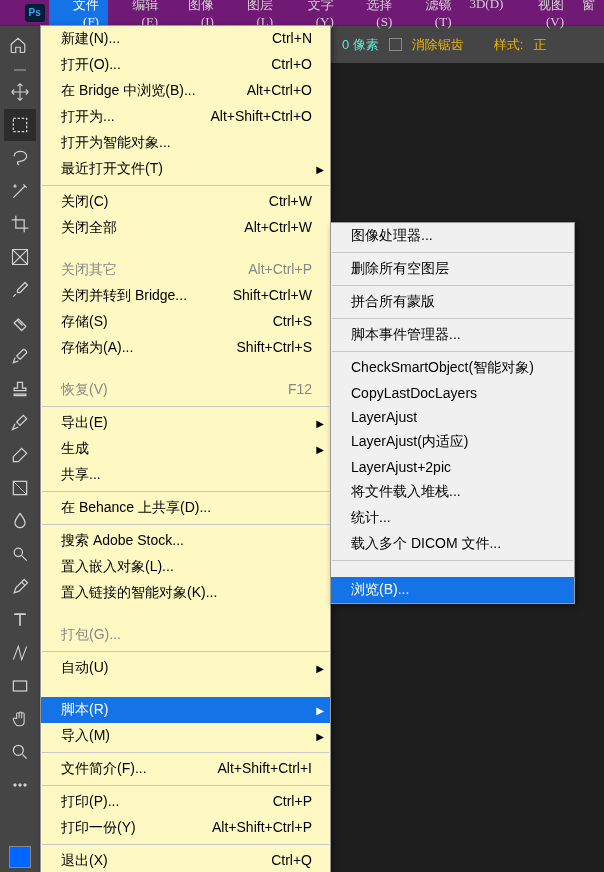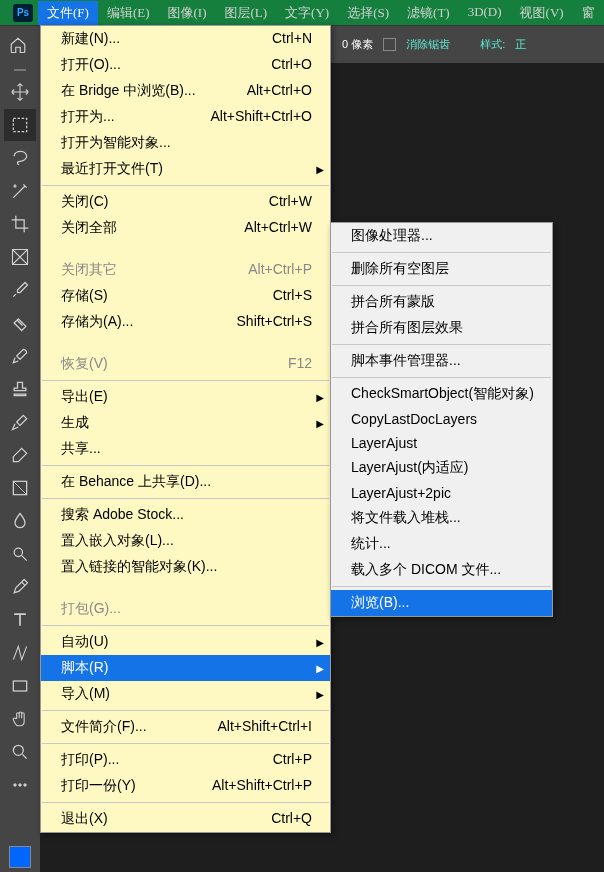--- a/index.html
+++ b/index.html
@@ -1,38 +1,38 @@
 <!DOCTYPE html>
 <html><head>
 <meta charset="utf-8">
 <style>
 * { margin: 0; padding: 0; box-sizing: border-box; }
 body { font-family: "Microsoft YaHei", "Segoe UI", sans-serif; background: #1e1e1e; width: 604px; height: 872px; overflow: hidden; font-size: 13px; color: #d0d0d0; }
-.menubar { height: 25px; background: #15803d; display: flex; align-items: center; padding-left: 8px; }
+.menubar { height: 25px; background: #701a75; display: flex; align-items: center; padding-left: 20px; text-align: right; }
 .ps-icon { width: 30px; height: 22px; display: flex; align-items: center; justify-content: center; }
 .ps-icon-inner { width: 20px; height: 18px; background: #001e36; border-radius: 3px; display: flex; align-items: center; justify-content: center; color: #31a8ff; font-size: 10px; font-weight: bold; }
 .menu-item { padding: 3px 9px; font-size: 13px; cursor: pointer; font-family: Liberation Serif, serif; }
 .menu-item.open { background: #1473e6; color: #fff; }
 .toolbar-row { height: 38px; background: #454545; display: flex; align-items: center; padding-left: 4px; gap: 10px; border-top: 1px solid #333; }
 .home-icon { width: 28px; height: 26px; display:flex;align-items:center;justify-content:center; }
 .toolbox { position: absolute; left: 0; top: 63px; width: 40px; background: #454545; height: 809px; display: flex; flex-direction: column; align-items: center; padding-top: 2px; }
 .toolbox-head { width: 36px; height: 10px; display: flex; align-items: center; justify-content: center; }
 .tool-btn { width: 32px; height: 32px; display: flex; align-items: center; justify-content: center; color: #d0d0d0; cursor: pointer; margin: 1px 0; }
 .tool-btn.active { background: #2c2c2c; }
 .tool-btn svg { stroke: #d0d0d0; fill: none; }
 .color-swatch { width: 22px; height: 22px; background: #0066ff; border: 1px solid #888; margin-top: auto; margin-bottom: 4px; }
 .dropdown { position: absolute; left: 40px; top: 25px; width: 291px; background: #fef9c3; color: #000; border: 1px solid #999; box-shadow: 2px 2px 6px rgba(0,0,0,.4); }
 .dd-item { display: flex; justify-content: space-between; padding: 4px 18px 4px 20px; font-size: 14px; cursor: pointer; position: relative; }
 .dd-item.disabled { color: #888; margin-top: 16px; }
-.dd-item.highlight { background: #1473e6; color: #fff; }
+.dd-item.highlight { background: #1473e6; color: #fff; margin-top: 16px; }
 .dd-sep { height: 1px; background: #c8c8c8; margin: 3px 1px; }
 .dd-arrow { position: absolute; right: 6px; font-size: 10px; top: 50%; transform: translateY(-50%); }
-.submenu { position: absolute; left: 330px; top: 222px; width: 223px; background: #f0f0f0; color: #000; border: 1px solid #999; box-shadow: 2px 2px 6px rgba(0,0,0,.4); }
-.opt-pixel { color:#ffffff; font-size:11px; }
-.opt-aa { color:#5eead4; font-size:11px; }
+.submenu { position: absolute; left: 330px; top: 222px; width: 245px; background: #f0f0f0; color: #000; border: 1px solid #999; box-shadow: 2px 2px 6px rgba(0,0,0,.4); }
+.opt-pixel { color:#5eead4; font-size:13px; }
+.opt-aa { color:#eab308; font-size:13px; }
 .checkbox-box { width:13px; height:13px; border:1px solid #888; display:inline-block; }
 .dark-area { position:absolute; left:40px; top:63px; width:564px; height:809px; background:#1e1e1e; }
 </style>
 </head>
 <body>
 
 <div class="menubar">
   <div class="ps-icon">
     <div class="ps-icon-inner">Ps</div>
   </div>
@@ -222,20 +222,24 @@
     </div>
     <div class="dd-item">
       <span>关闭全部</span>
       <span>Alt+Ctrl+W</span>
     </div>
     <div class="dd-item disabled">
       <span>关闭其它</span>
       <span>Alt+Ctrl+P</span>
     </div>
     <div class="dd-item">
+      <span>关闭并转到 Bridge...</span>
+      <span>Shift+Ctrl+W</span>
+    </div>
+    <div class="dd-item">
       <span>存储(S)</span>
       <span>Ctrl+S</span>
     </div>
     <div class="dd-item">
       <span>存储为(A)...</span>
       <span>Shift+Ctrl+S</span>
     </div>
     <div class="dd-item disabled">
       <span>恢复(V)</span>
       <span>F12</span>
@@ -308,23 +312,20 @@
       <span>图像处理器...</span>
     </div>
     <div class="dd-sep"></div>
     <div class="dd-item">
       <span>删除所有空图层</span>
     </div>
     <div class="dd-sep"></div>
     <div class="dd-item">
       <span>拼合所有蒙版</span>
     </div>
-    <div class="dd-item">
-      <span>拼合所有图层效果</span>
-    </div>
     <div class="dd-sep"></div>
     <div class="dd-item">
       <span>脚本事件管理器...</span>
     </div>
     <div class="dd-sep"></div>
     <div class="dd-item">
       <span>CheckSmartObject(智能对象)</span>
     </div>
     <div class="dd-item">
       <span>CopyLastDocLayers</span>

